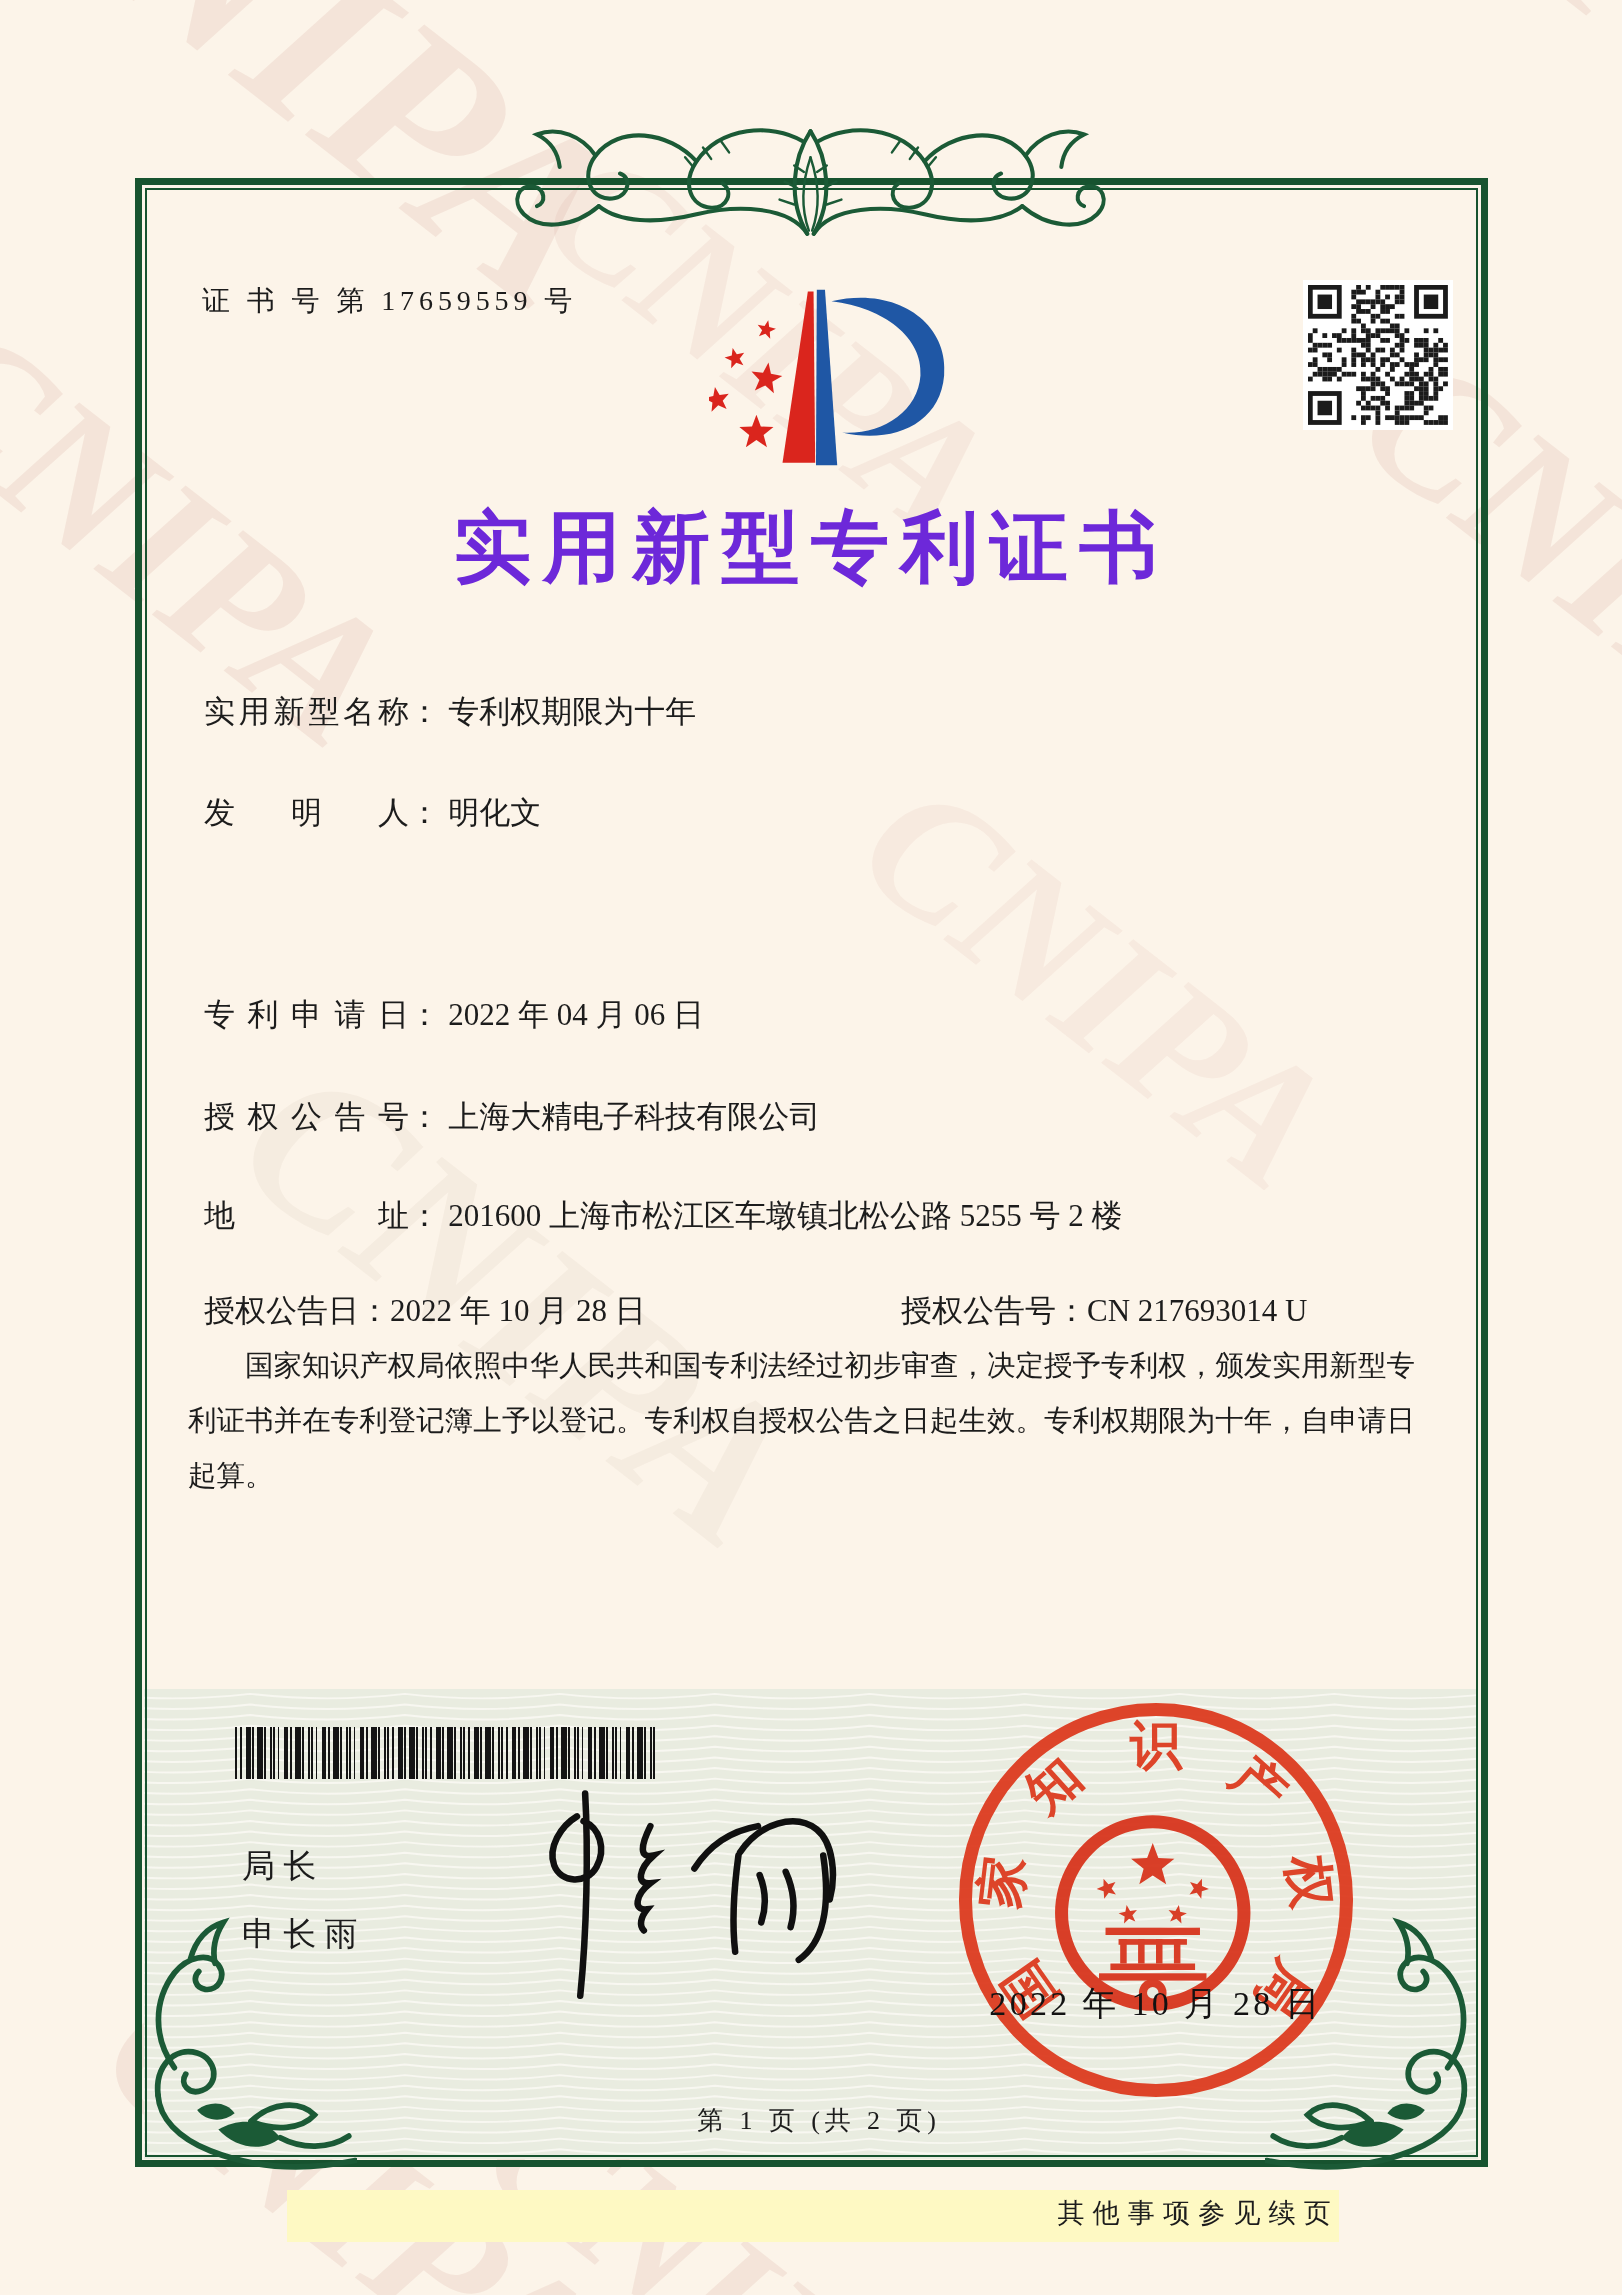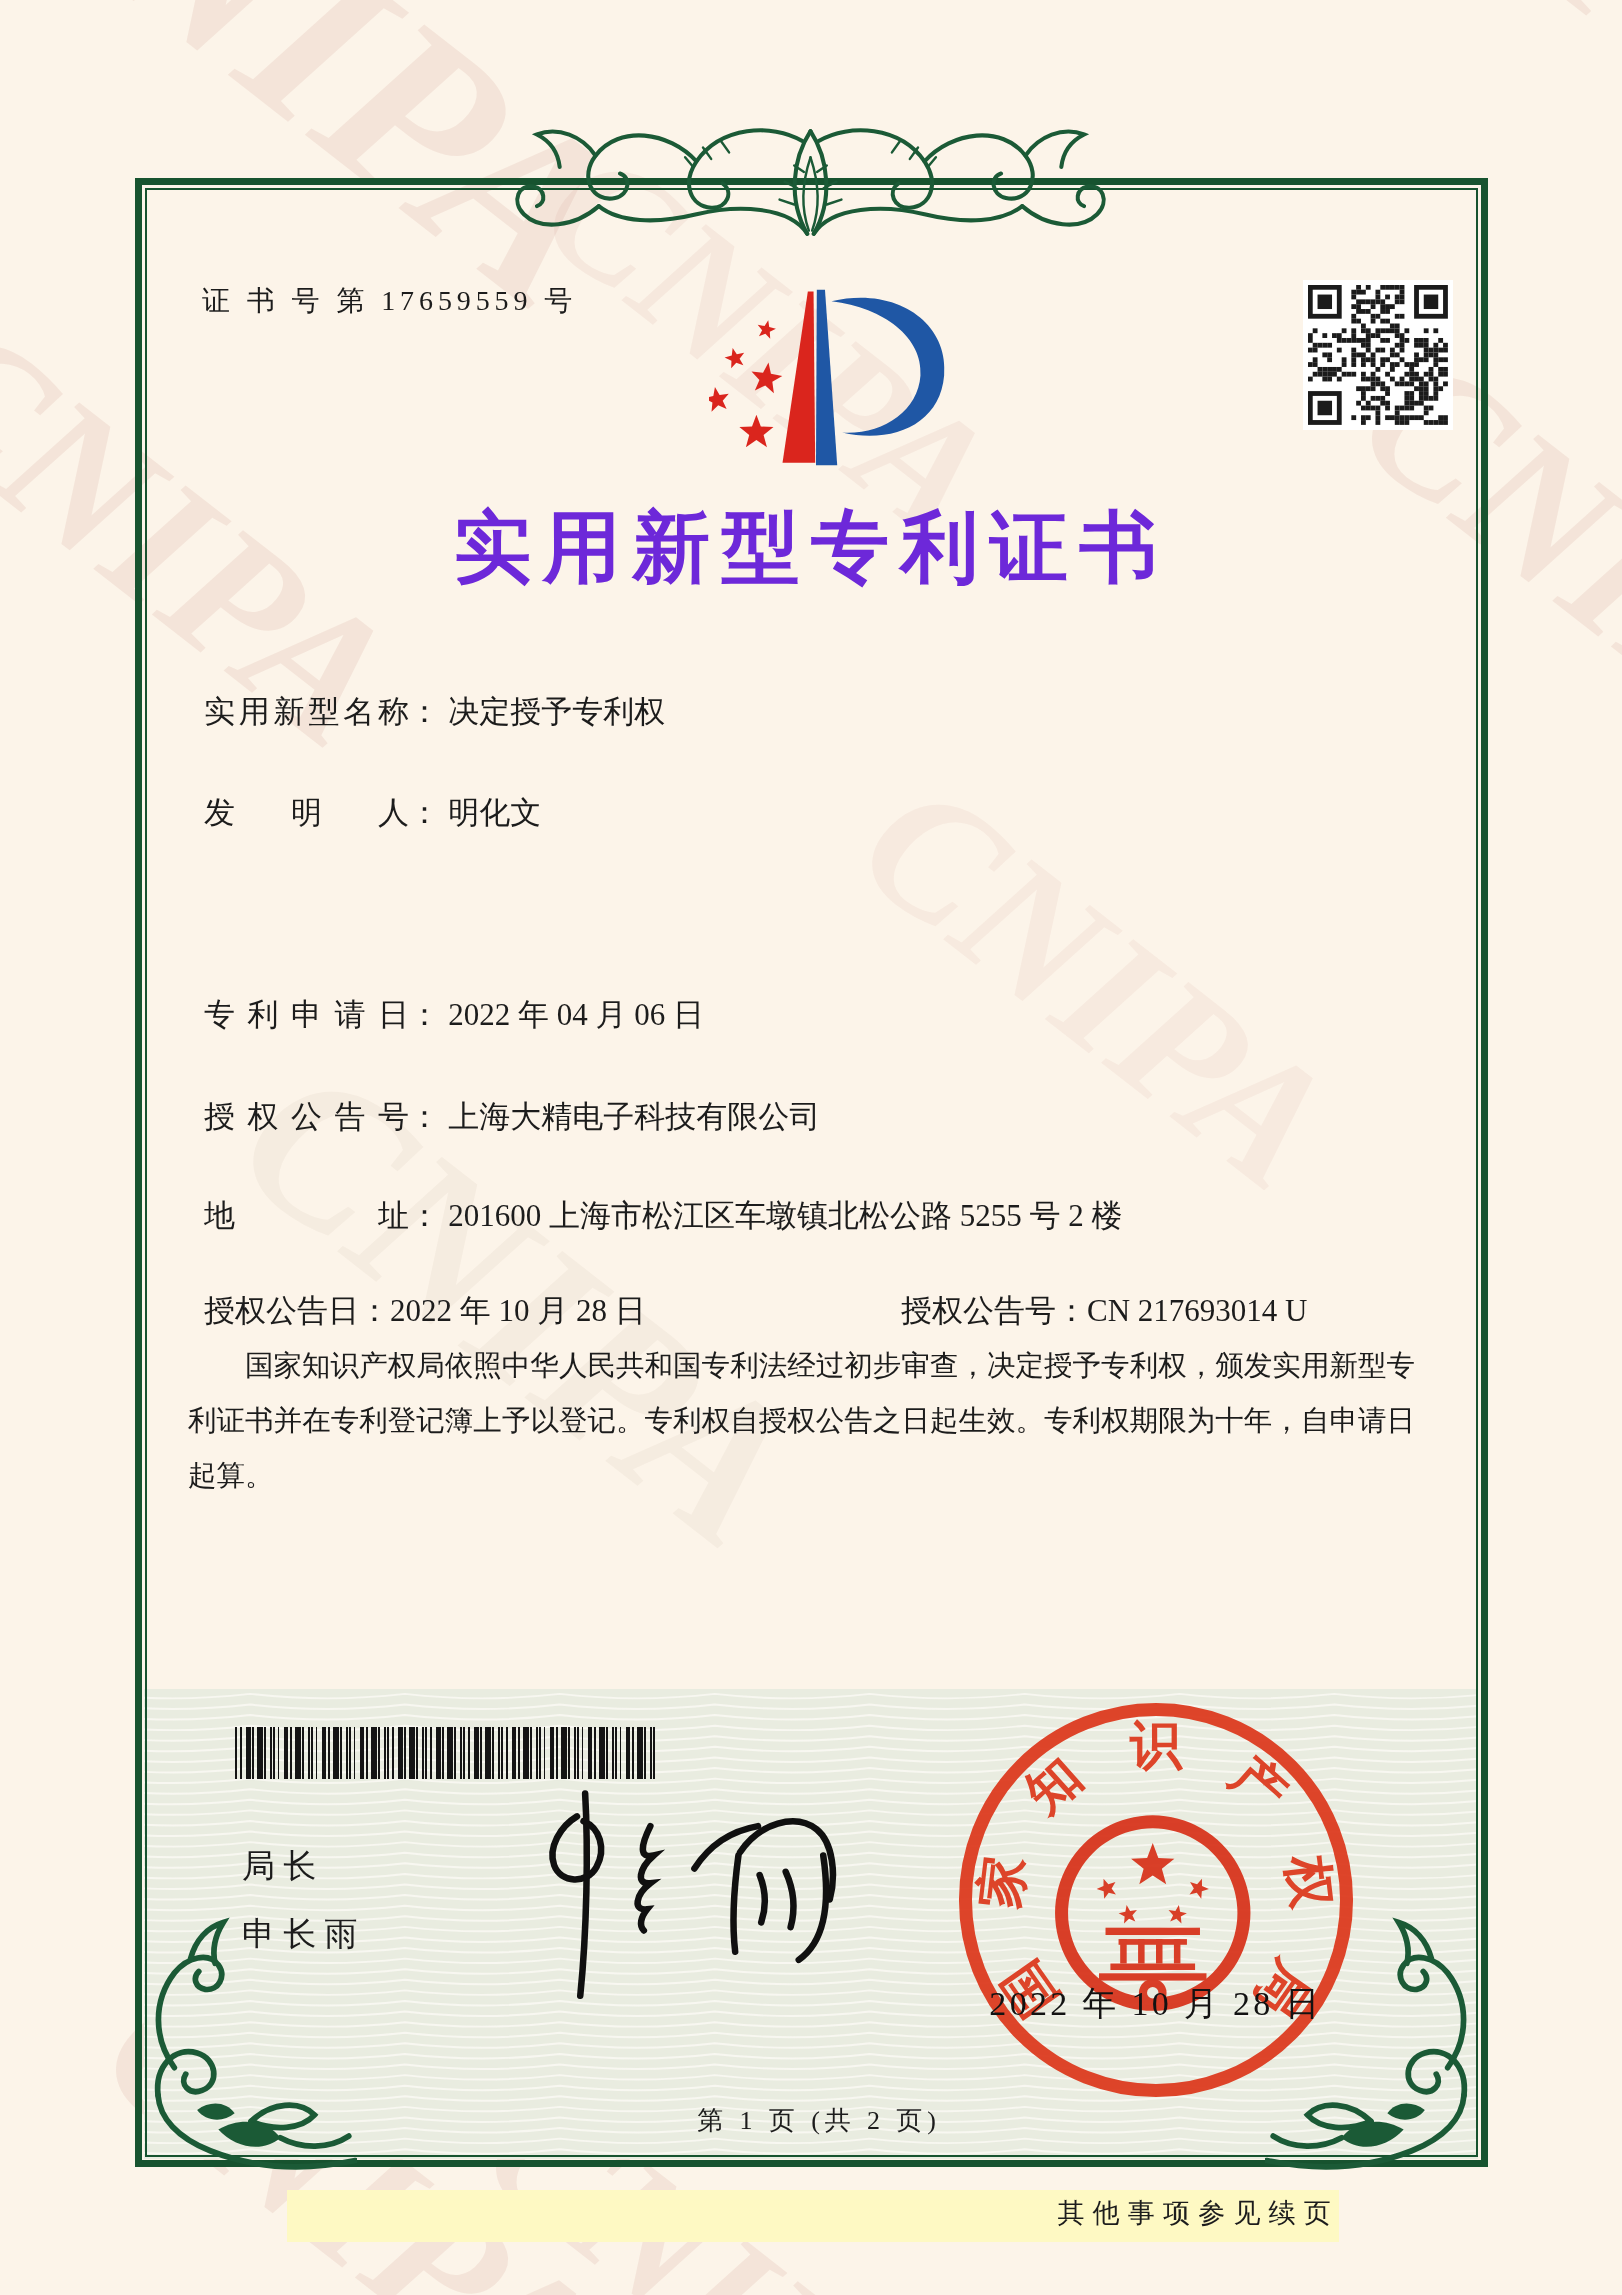--- a/index.html
+++ b/index.html
@@ -503,21 +503,21 @@
         <rect x="138" y="6" width="30" height="30" fill="#ffffff"></rect>
         <rect x="144" y="12" width="18" height="18"></rect>
         <rect x="0" y="132" width="42" height="42"></rect>
         <rect x="6" y="138" width="30" height="30" fill="#ffffff"></rect>
         <rect x="12" y="144" width="18" height="18"></rect>
       </g>
   </svg>
 
   <div class="title">实用新型专利证书</div>
 
-  <div class="frow" style="top:691px;"><span class="fl">实用新型名称</span><span class="fc">：</span><span>决定授予专利权</span></div>
+  <div class="frow" style="top:691px;"><span class="fl">实用新型名称</span><span class="fc">：</span><span>专利权期限为十年</span></div>
   <div class="frow" style="top:792px;"><span class="fl">发明人</span><span class="fc">：</span><span>明化文</span></div>
   <div class="frow" style="top:994px;"><span class="fl">专利申请日</span><span class="fc">：</span><span>2022 年 04 月 06 日</span></div>
   <div class="frow" style="top:1096px;"><span class="fl">授权公告号</span><span class="fc">：</span><span>上海大精电子科技有限公司</span></div>
   <div class="frow" style="top:1195px;"><span class="fl">地址</span><span class="fc">：</span><span>201600 上海市松江区车墩镇北松公路 5255 号 2 楼</span></div>
 
   <div class="auth-b" style="left:204px;top:1290px;"><span>授权公告日</span><span>：</span><span>2022 年 10 月 28 日</span></div>
   <div class="auth-b" style="left:901px;top:1290px;"><span>授权公告号</span><span>：</span><span>CN 217693014 U</span></div>
 
   <div class="paras">
     <p>国家知识产权局依照中华人民共和国专利法经过初步审查，决定授予专利权，颁发实用新型专利证书并在专利登记簿上予以登记。专利权自授权公告之日起生效。专利权期限为十年，自申请日起算。</p>

